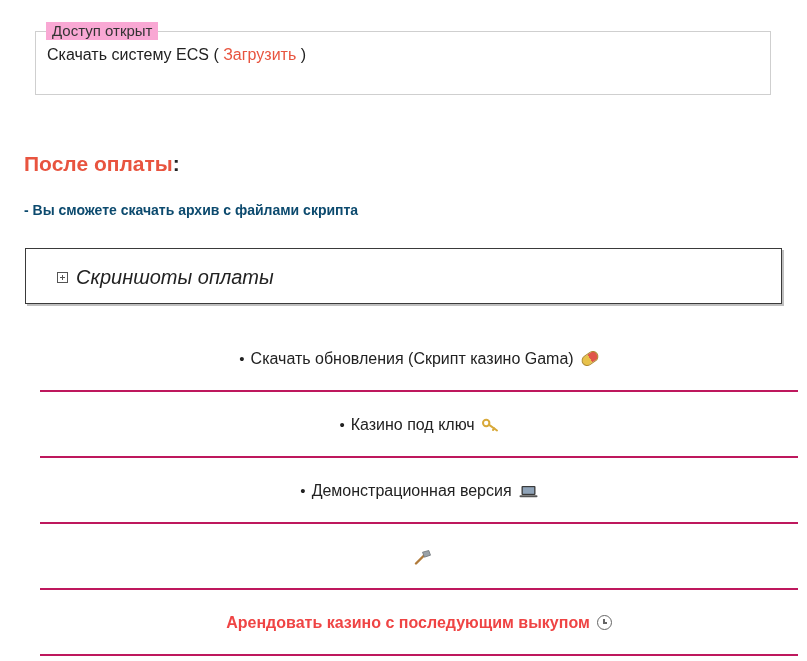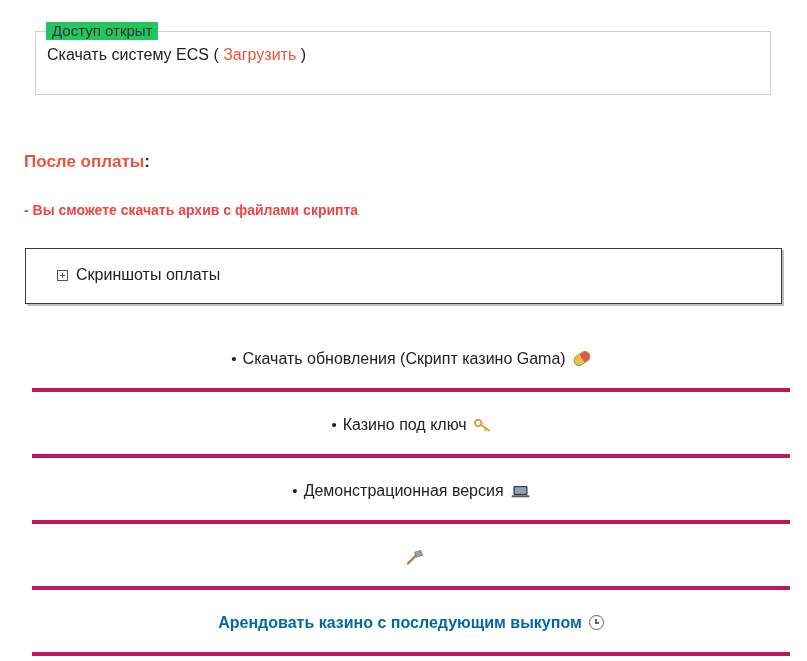--- a/index.html
+++ b/index.html
@@ -30,21 +30,21 @@
     top: 31px;
     width: 736px;
     height: 64px;
     border: 1px solid #cfcfcf;
     box-sizing: border-box;
   }
   .access-legend {
     position: absolute;
     left: 10px;
     top: -10px;
-    background: #22c55e;
+    background: #f9a8d4;
     padding: 0 6px;
     font-size: 15px;
     color: #333333;
     line-height: 18px;
   }
   .access-text {
     position: absolute;
     left: 11px;
     top: 14px;
     font-size: 16px;
@@ -55,33 +55,33 @@
     color: #e8543f;
     text-decoration: none;
   }
   .paren { color: #222222; }
 
   
   .after-pay {
     position: absolute;
     left: 24px;
     top: 152px;
-    font-size: 17px;
+    font-size: 21px;
     font-weight: bold;
     color: #222222;
   }
   .after-pay .hl { color: #e8543f; }
 
   .bullet-line {
     position: absolute;
     left: 24px;
     top: 202px;
     font-size: 14px;
     font-weight: bold;
-    color: #ef4444;
+    color: #0c4a6e;
   }
 
   
   .screens-box {
     position: absolute;
     left: 25px;
     top: 248px;
     width: 757px;
     height: 56px;
     border: 1px solid #3a3a3a;
@@ -112,31 +112,32 @@
     position: absolute;
     background: #555555;
   }
   .plus-icon::before {
     left: 2px; right: 2px; top: 4px; height: 1px;
   }
   .plus-icon::after {
     top: 2px; bottom: 2px; left: 4px; width: 1px;
   }
   .screens-label {
-    font-size: 16px;
-    color: #222222;
+    font-size: 20px;
+    color: #222222;
+    font-style: italic;
   }
 
   
   .row {
     position: absolute;
-    left: 32px;
+    left: 40px;
     width: 758px;
     height: 66px;
-    border-bottom: 4px solid #be185d;
+    border-bottom: 2px solid #be185d;
     box-sizing: border-box;
   }
   .row-inner {
     position: absolute;
     left: 0;
     right: 0;
     top: 0;
     height: 65px;
     display: flex;
     align-items: center;
@@ -146,21 +147,21 @@
     font-size: 16px;
     color: #222222;
     white-space: nowrap;
   }
   .row-text .dot {
     color: #222222;
     font-size: 15px;
     margin-right: 6px;
   }
   .row-rent .row-text {
-    color: #0369a1;
+    color: #ef4444;
     font-weight: bold;
   }
 
   .r1 { top: 326px; }
   .r2 { top: 392px; }
   .r3 { top: 458px; }
   .r4 { top: 524px; }
   .r5 { top: 590px; }
 
   

